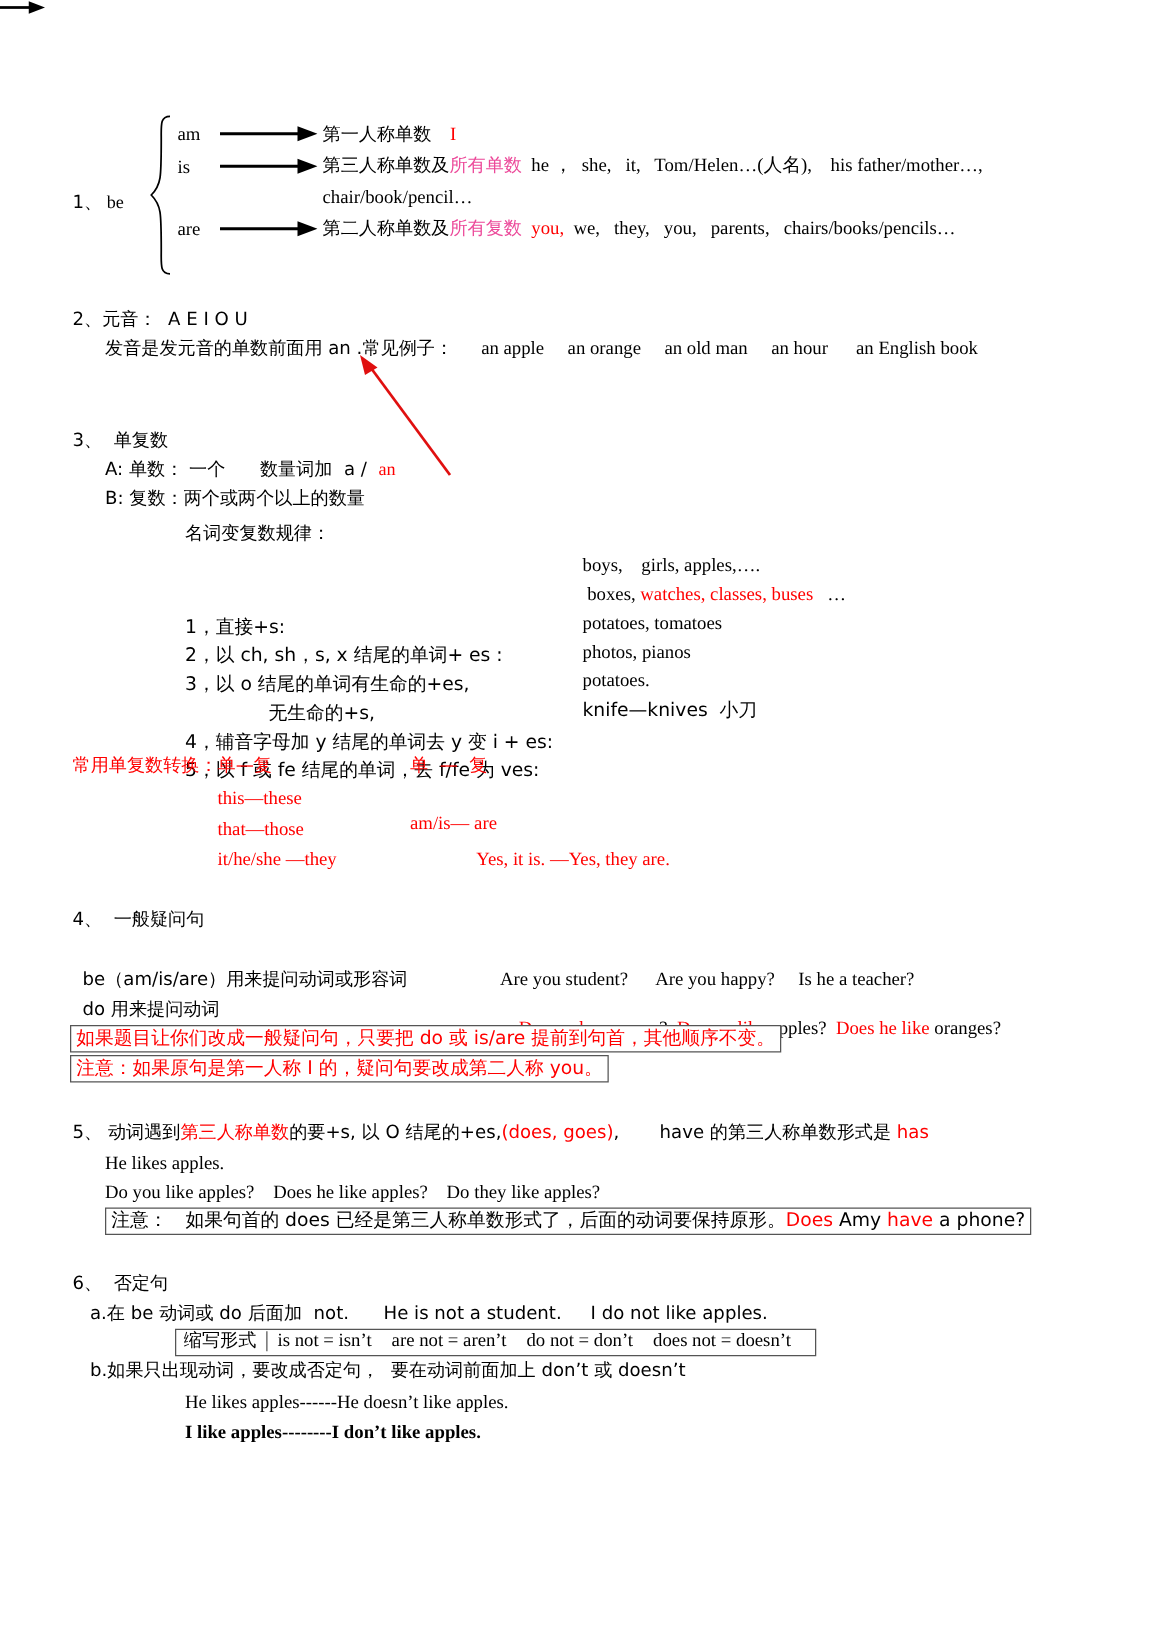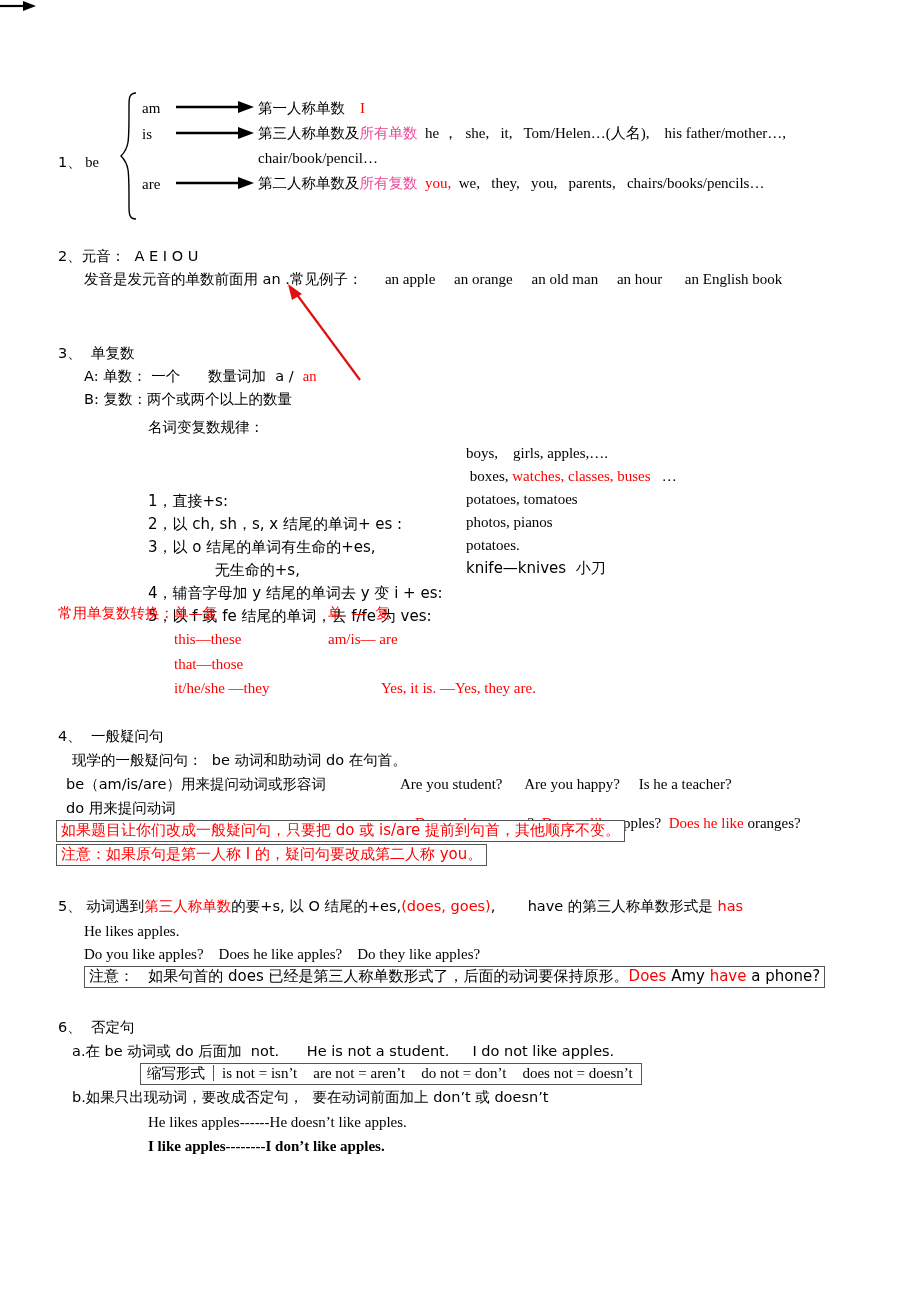--- a/index.html
+++ b/index.html
@@ -84,21 +84,21 @@
   #ex3b{ top: 515px; left: 466px; }
   #ex4 { top: 538px; left: 466px; }
   #ex5 { top: 561px; left: 466px; }
 
   
   #conv-hd   { top: 606px; left: 58px; }
   #conv-hd2  { top: 606px; left: 328px; }
   #conv-1    { top: 632px; left: 174px; }
   #conv-2    { top: 657px; left: 174px; }
   #conv-3    { top: 681px; left: 174px; }
-  #conv-r1   { top: 632px; left: 328px; text-align: right; }
+  #conv-r1   { top: 652px; left: 328px; text-align: right; }
   #conv-ans  { top: 681px; left: 381px; }
   #conv-arrow{ top: 681px; left: 340px; font-size:0; }
 
   
   #sec4-l1 { top: 729px; left: 58px; }
   #sec4-l2 { top: 753px; left: 72px; }
   #sec4-l3 { top: 777px; left: 66px; }
   #sec4-l3r{ top: 777px; left: 400px; }
   #sec4-l4 { top: 801px; left: 66px; }
   #sec4-l4r{ top: 801px; left: 400px; }
@@ -117,21 +117,21 @@
 
   
   #sec5-l1 { top: 899px; left: 58px; }
   #sec5-l2 { top: 924px; left: 84px; }
   #sec5-l3 { top: 947px; left: 84px; }
   #sec5-box { top: 966px; left: 84px; }
 
   
   #sec6-l1 { top: 1020px; left: 58px; }
   #sec6-a  { top: 1044px; left: 72px; }
-  #sec6-box{ top: 1063px; left: 140px; padding:2px 0 3px 0; }
+  #sec6-box{ top: 1063px; left: 140px; padding:2px 11px 3px 0; }
   .cbox-cell { display:inline-block; padding: 0 8px; }
   .cbox-head { border-right: 1px solid #555; padding-right: 8px; padding-left: 6px; }
   #sec6-b  { top: 1090px; left: 72px; }
   #sec6-e1 { top: 1115px; left: 148px; }
   #sec6-e2 { top: 1139px; left: 148px; font-weight: bold; }
 </style>
 </head>
 <body>
 
 <div class="page">
@@ -210,21 +210,20 @@
   <div class="ln red" id="conv-r1">am/is— are</div>
   <div id="conv-arrow">
     <svg width="36" height="12" viewBox="0 0 36 12">
         <line x1="0" y1="6" x2="25" y2="6" stroke="#000" stroke-width="2.2"></line>
         <polygon points="23,1 36,6 23,11" fill="#000"></polygon>
       </svg>
   </div>
   <div class="ln red" id="conv-ans">Yes, it is. —Yes, they are.</div>
 
   <div class="ln cn" id="sec4-l1"><span>4、</span><span>  </span><span>一般疑问句</span></div>
-  <div class="ln cn" id="sec4-l2">现学的一般疑问句：  be 动词和助动词 do 在句首。</div>
   <div class="ln cn" id="sec4-l3">be（am/is/are）用来提问动词或形容词</div>
   <div class="ln" id="sec4-l3r">Are you student?      Are you happy?     Is he a teacher?</div>
   <div class="ln cn" id="sec4-l4">do 用来提问动词</div>
   <div class="ln" id="sec4-l4r">
     <span class="red">Do</span><span> you </span><span class="red">have</span><span> a pen?</span><span>  </span><span class="red">Do</span><span> you </span><span class="red">like</span><span> apples?</span><span>  </span><span class="red">Does he like</span><span> oranges?</span>
   </div>
 
   <div class="boxline cn red" id="sec4-box2">注意：如果原句是第一人称 I 的，疑问句要改成第二人称 you。</div>
   <div class="boxline cn red" id="sec4-box1">如果题目让你们改成一般疑问句，只要把 do 或 is/are 提前到句首，其他顺序不变。</div>
 

